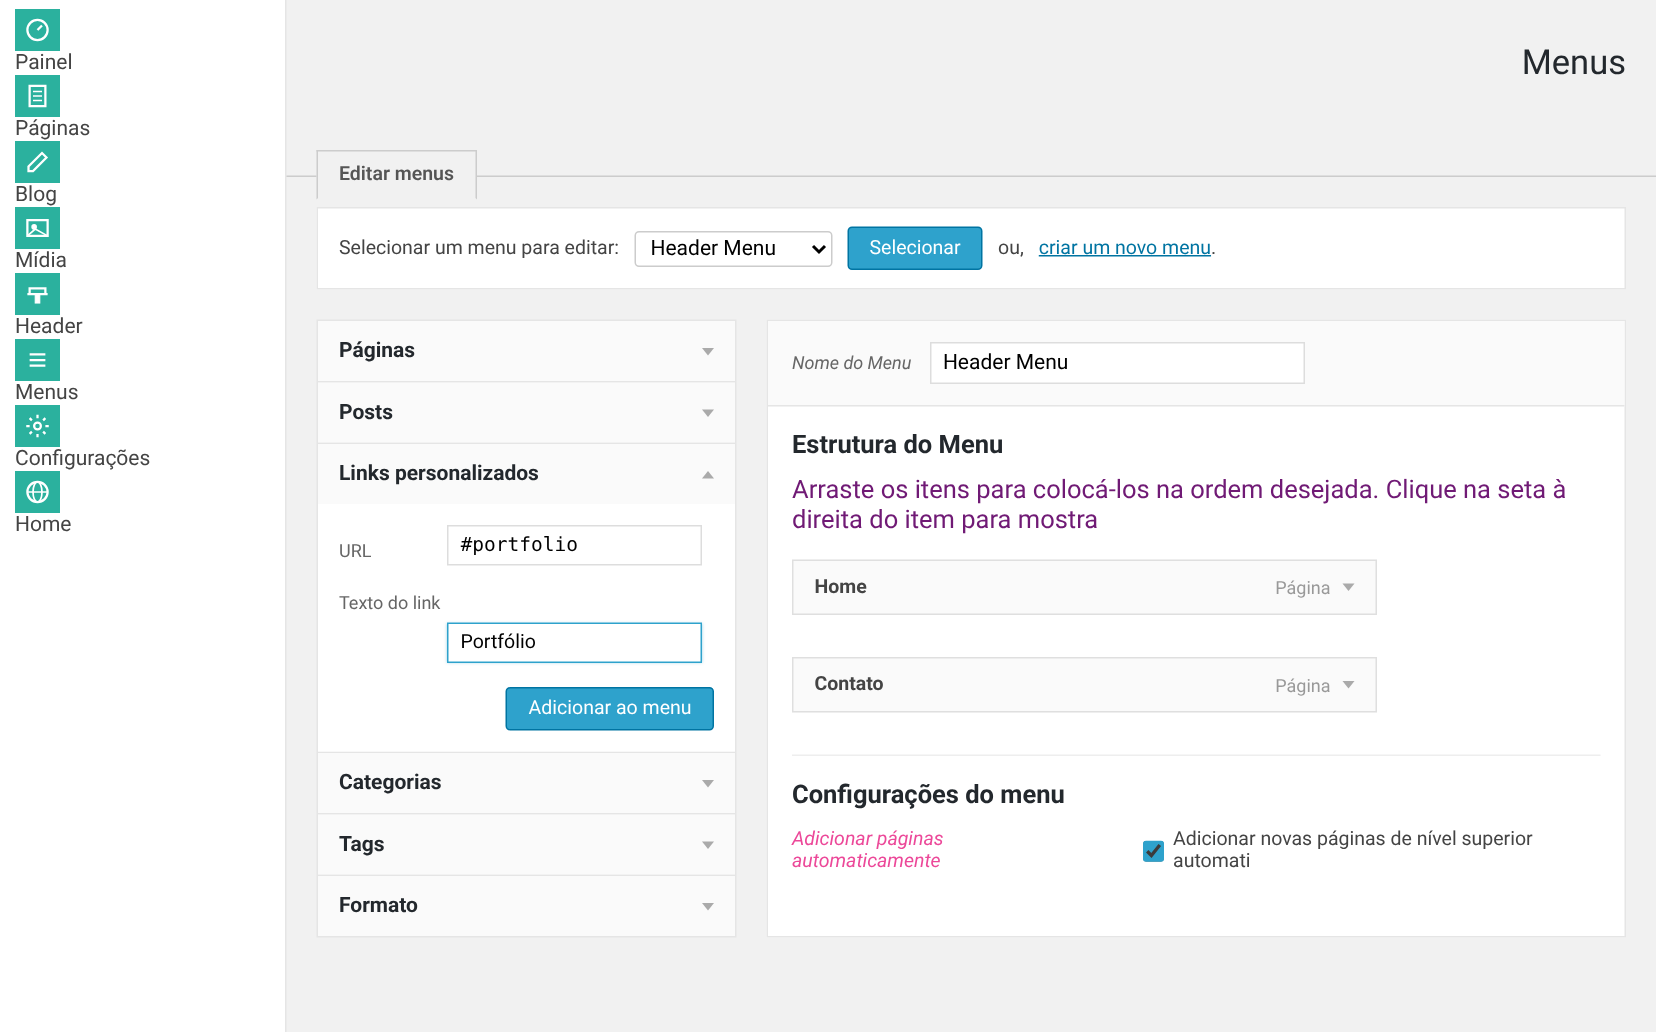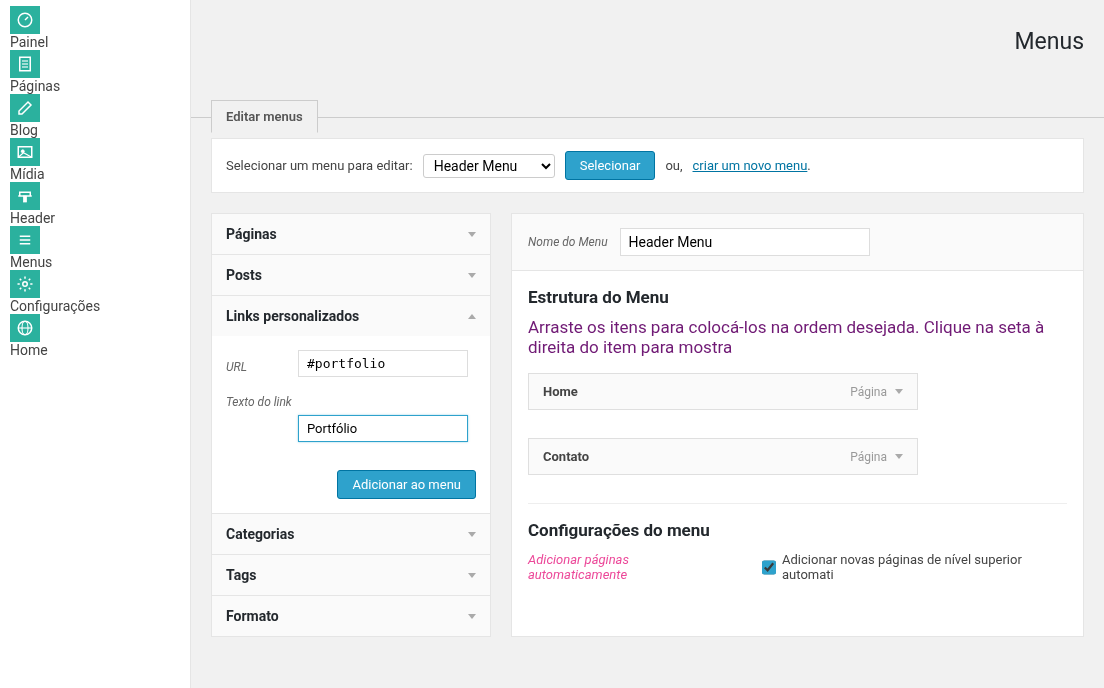--- a/index.html
+++ b/index.html
@@ -34,25 +34,25 @@
 .acc { border:1px solid #e5e5e5; }
 .acc-item { border-bottom:1px solid #e5e5e5; background:#fafafa; }
 .acc-item:last-child { border-bottom:none; }
 .acc-head { padding:12px 14px; font-weight:bold; font-size:14px; color:#23282d; display:flex; justify-content:space-between; align-items:center; cursor:pointer; background:#fafafa; }
 .acc-caret { width:0; height:0; border-left:4px solid transparent; border-right:4px solid transparent; }
 .acc-caret.down { border-top:5px solid #aaa; }
 .acc-caret.up { border-bottom:5px solid #aaa; }
 .acc-body { background:#fff; padding:14px; }
 .form-row { margin-bottom:12px; }
 .form-row input { width:170px; padding:5px 8px; border:1px solid #ddd; font-family:Menlo,monospace; font-size:13px; margin-left:72px; }
-.form-row .lbl { display:inline-block; width:72px; vertical-align:top; padding-top:6px; font-size:12px; font-style:italic; color:#666; }
+.form-row .lbl { display:inline-block; width:72px; vertical-align:top; padding-top:6px; font-size:12px; color:#666; }
 .form-row-inl { display:flex; align-items:center; }
 .form-row-inl input { margin-left:0; }
 .form-row-inl input.focus { border:1.5px solid #2ea2cc; box-shadow:0 0 2px rgba(46,162,204,0.5); font-family:inherit; }
-.acc-body .btn-primary { float:right; margin-top:16px; }
+.acc-body .btn-primary { float:right; margin-top:4px; }
 .clearfix::after { content:""; display:table; clear:both; }
 
 
 .rp-head { background:#fafafa; padding:14px 16px; border-bottom:1px solid #e5e5e5; display:flex; align-items:center; gap:12px; }
 .rp-head-label { font-style:italic; font-size:12px; color:#666; }
 .rp-head input { padding:5px 8px; font-size:14px; border:1px solid #ddd; width:250px; }
 .rp-body { padding:16px; }
 .rp-body h3 { font-size:17px; font-weight:bold; margin-bottom:10px; color:#23282d; }
 .rp-body p { font-size:17px; color:#701a75; margin-bottom:16px; }
 .menu-item { border:1px solid #dfdfdf; background:#fafafa; display:flex; justify-content:space-between; align-items:center; padding:10px 14px; margin-bottom:28px; width:390px; cursor:move; }

